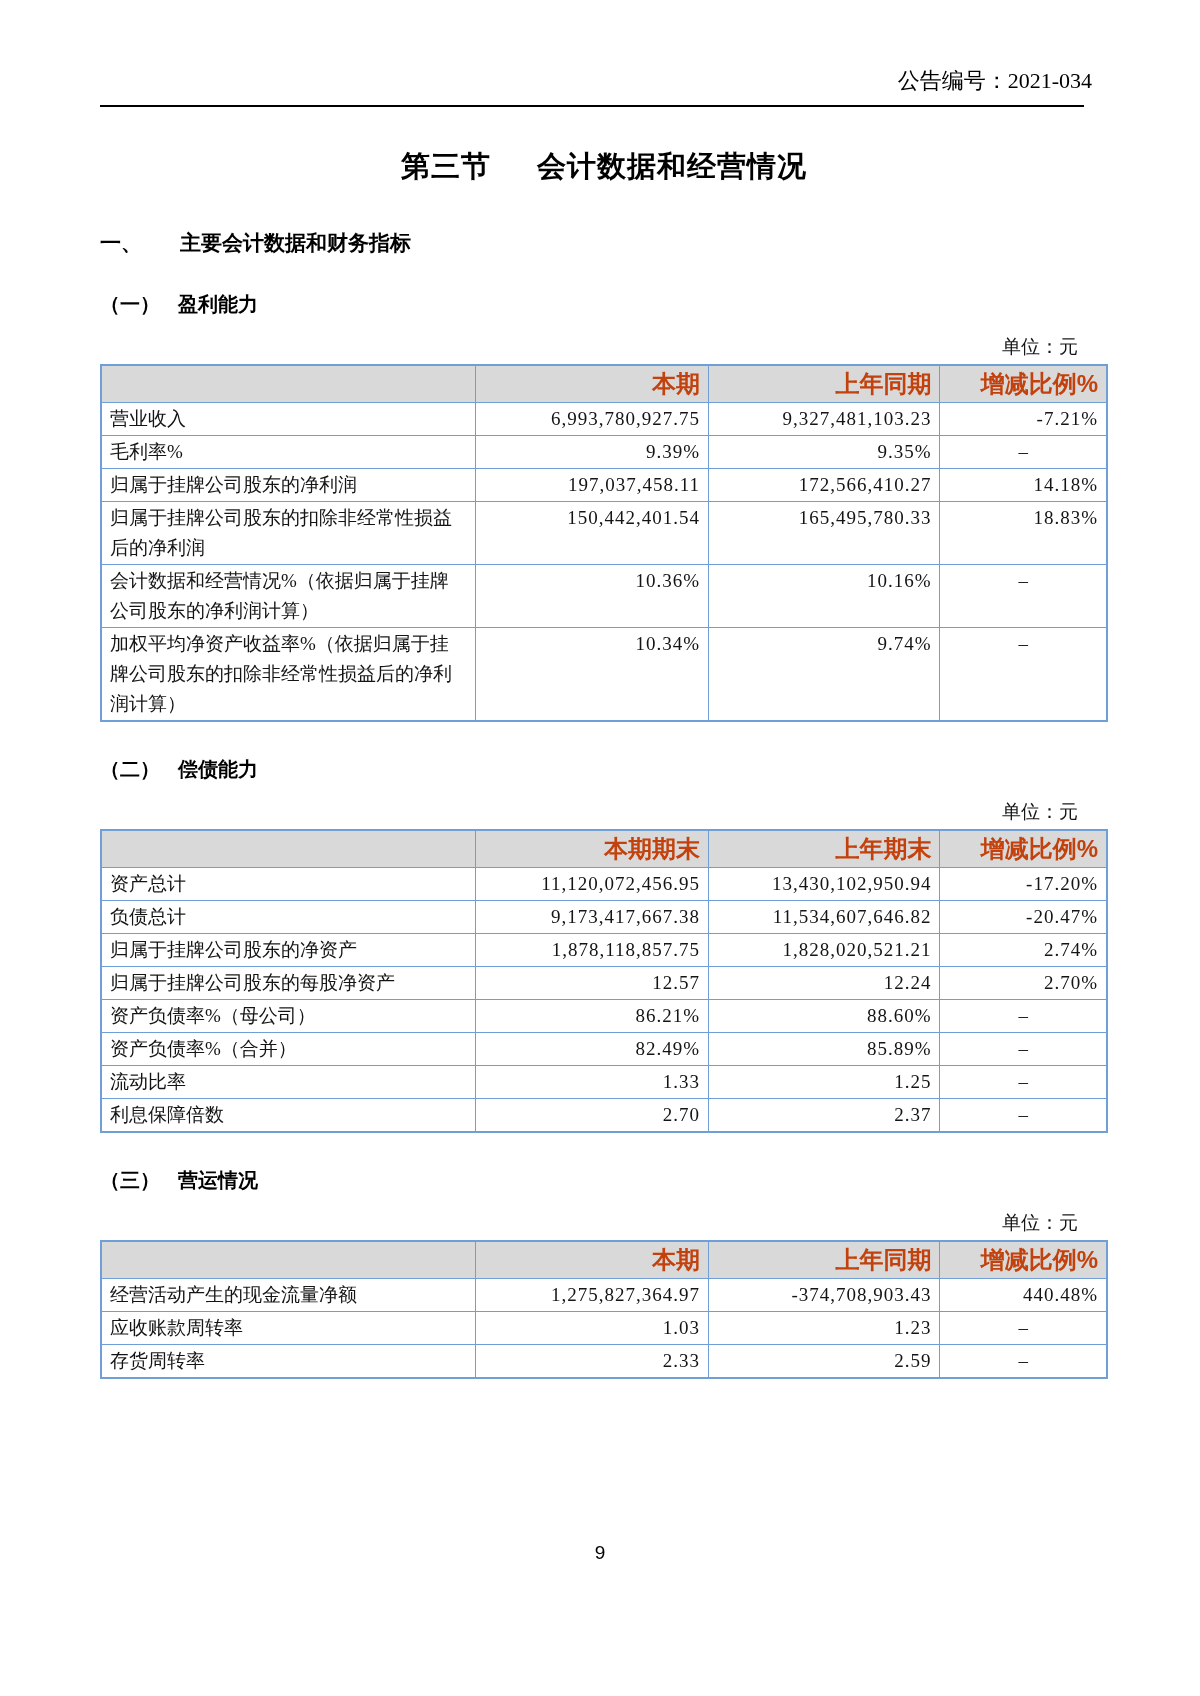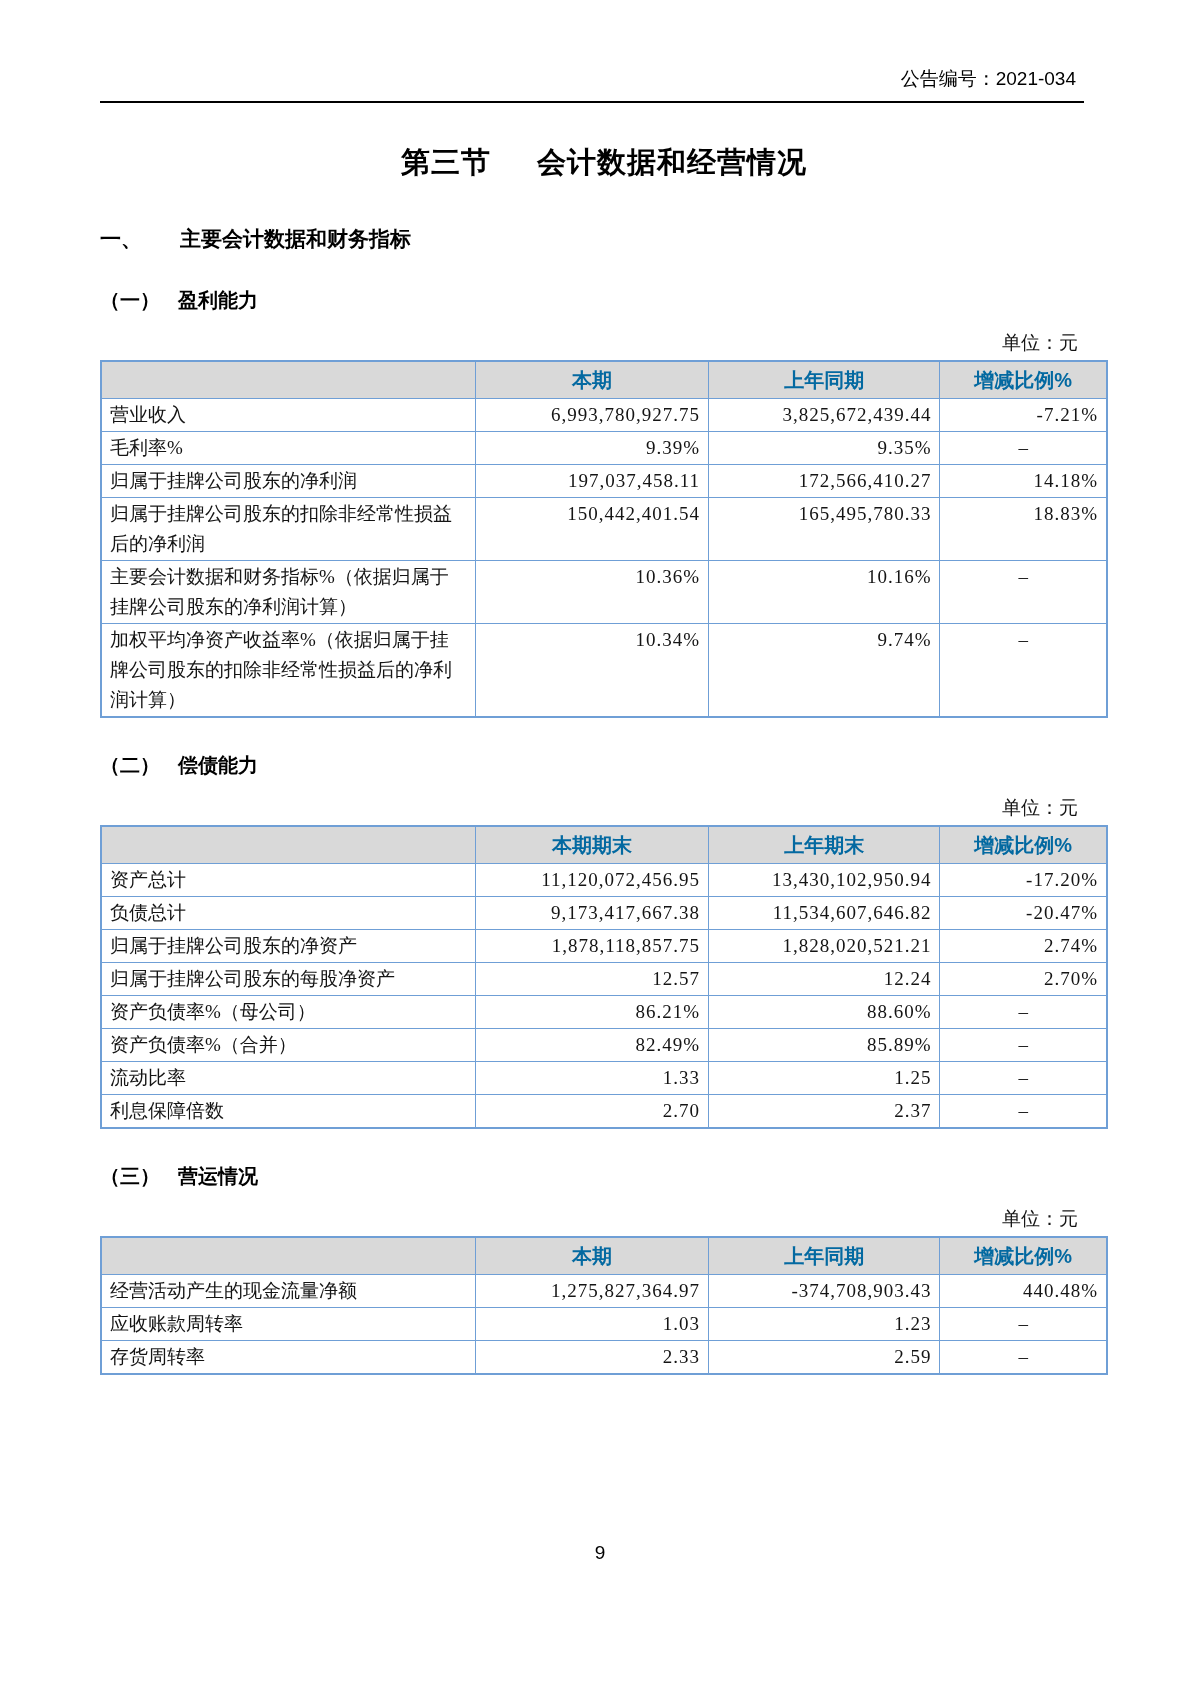--- a/index.html
+++ b/index.html
@@ -10,22 +10,22 @@
   *{box-sizing:border-box;}
   html,body{margin:0;padding:0;}
   body{
     width:1200px;height:1696px;background:#ffffff;color:var(--ink);
     font-family:"Liberation Serif",serif;overflow:hidden;position:relative;
   }
   .page{
     width:100%;height:100%;padding:66px 92px 0 100px;position:relative;
   }
   .doc-header{
-    text-align:right;font-family:Liberation Sans, sans-serif;
-    font-size:19px;margin-right:32px;color:#000;
+    text-align:right;font-family:Liberation Serif, serif;
+    font-size:22px;margin-right:16px;color:#000;
   }
   .header-rule{
     border:none;border-top:2px solid #000;margin:9px 24px 0 0;
   }
   .doc-title{
     margin:40px 0 10px 0;text-align:center;
     font-family:"Liberation Sans",sans-serif;font-weight:bold;
     font-size:29px;letter-spacing:1px;color:#000;
   }
   .title-gap{display:inline-block;width:46px;}
@@ -48,21 +48,21 @@
     border:2px solid var(--border-blue);
   }
   table.fin th,table.fin td{
     border:1px solid var(--border-blue);
     font-size:19px;line-height:30px;padding:1px 8px;
     vertical-align:top;overflow:hidden;
   }
   table.fin th{
     background:var(--header-bg);
     font-family:"Liberation Sans",sans-serif;font-weight:bold;
-    font-size:20px;text-align:center;line-height:34px;color:#0369a1;
+    font-size:24px;text-align:right;line-height:34px;color:#c2410c;
   }
   td.c-label{text-align:left;padding-left:12px;}
   td.c-num{
     text-align:right;padding-right:10px;
     font-family:"Liberation Serif",serif;letter-spacing:1px;margin-top:17px;
   }
   td.c-dash{text-align:center;}
   .page-number{
     position:absolute;left:0;right:0;top:1542px;text-align:center;
     font-family:"Liberation Sans",sans-serif;font-size:19px;color:#000;
@@ -106,21 +106,21 @@
             <th></th>
             <th>本期</th>
             <th>上年同期</th>
             <th>增减比例%</th>
           </tr>
         </thead>
         <tbody>
           <tr>
             <td class="c-label">营业收入</td>
             <td class="c-num">6,993,780,927.75</td>
-            <td class="c-num">3,825,672,439.44</td>
+            <td class="c-num">9,327,481,103.23</td>
             <td class="c-num">-7.21%</td>
           </tr>
           <tr>
             <td class="c-label">毛利率%</td>
             <td class="c-num">9.39%</td>
             <td class="c-num">9.35%</td>
             <td class="c-dash">–</td>
           </tr>
           <tr>
             <td class="c-label">归属于挂牌公司股东的净利润</td>
@@ -128,21 +128,21 @@
             <td class="c-num">172,566,410.27</td>
             <td class="c-num">14.18%</td>
           </tr>
           <tr>
             <td class="c-label">归属于挂牌公司股东的扣除非经常性损益后的净利润</td>
             <td class="c-num">150,442,401.54</td>
             <td class="c-num">165,495,780.33</td>
             <td class="c-num">18.83%</td>
           </tr>
           <tr>
-            <td class="c-label">主要会计数据和财务指标%（依据归属于挂牌公司股东的净利润计算）</td>
+            <td class="c-label">会计数据和经营情况%（依据归属于挂牌公司股东的净利润计算）</td>
             <td class="c-num">10.36%</td>
             <td class="c-num">10.16%</td>
             <td class="c-dash">–</td>
           </tr>
           <tr>
             <td class="c-label">加权平均净资产收益率%（依据归属于挂牌公司股东的扣除非经常性损益后的净利润计算）</td>
             <td class="c-num">10.34%</td>
             <td class="c-num">9.74%</td>
             <td class="c-dash">–</td>
           </tr>

